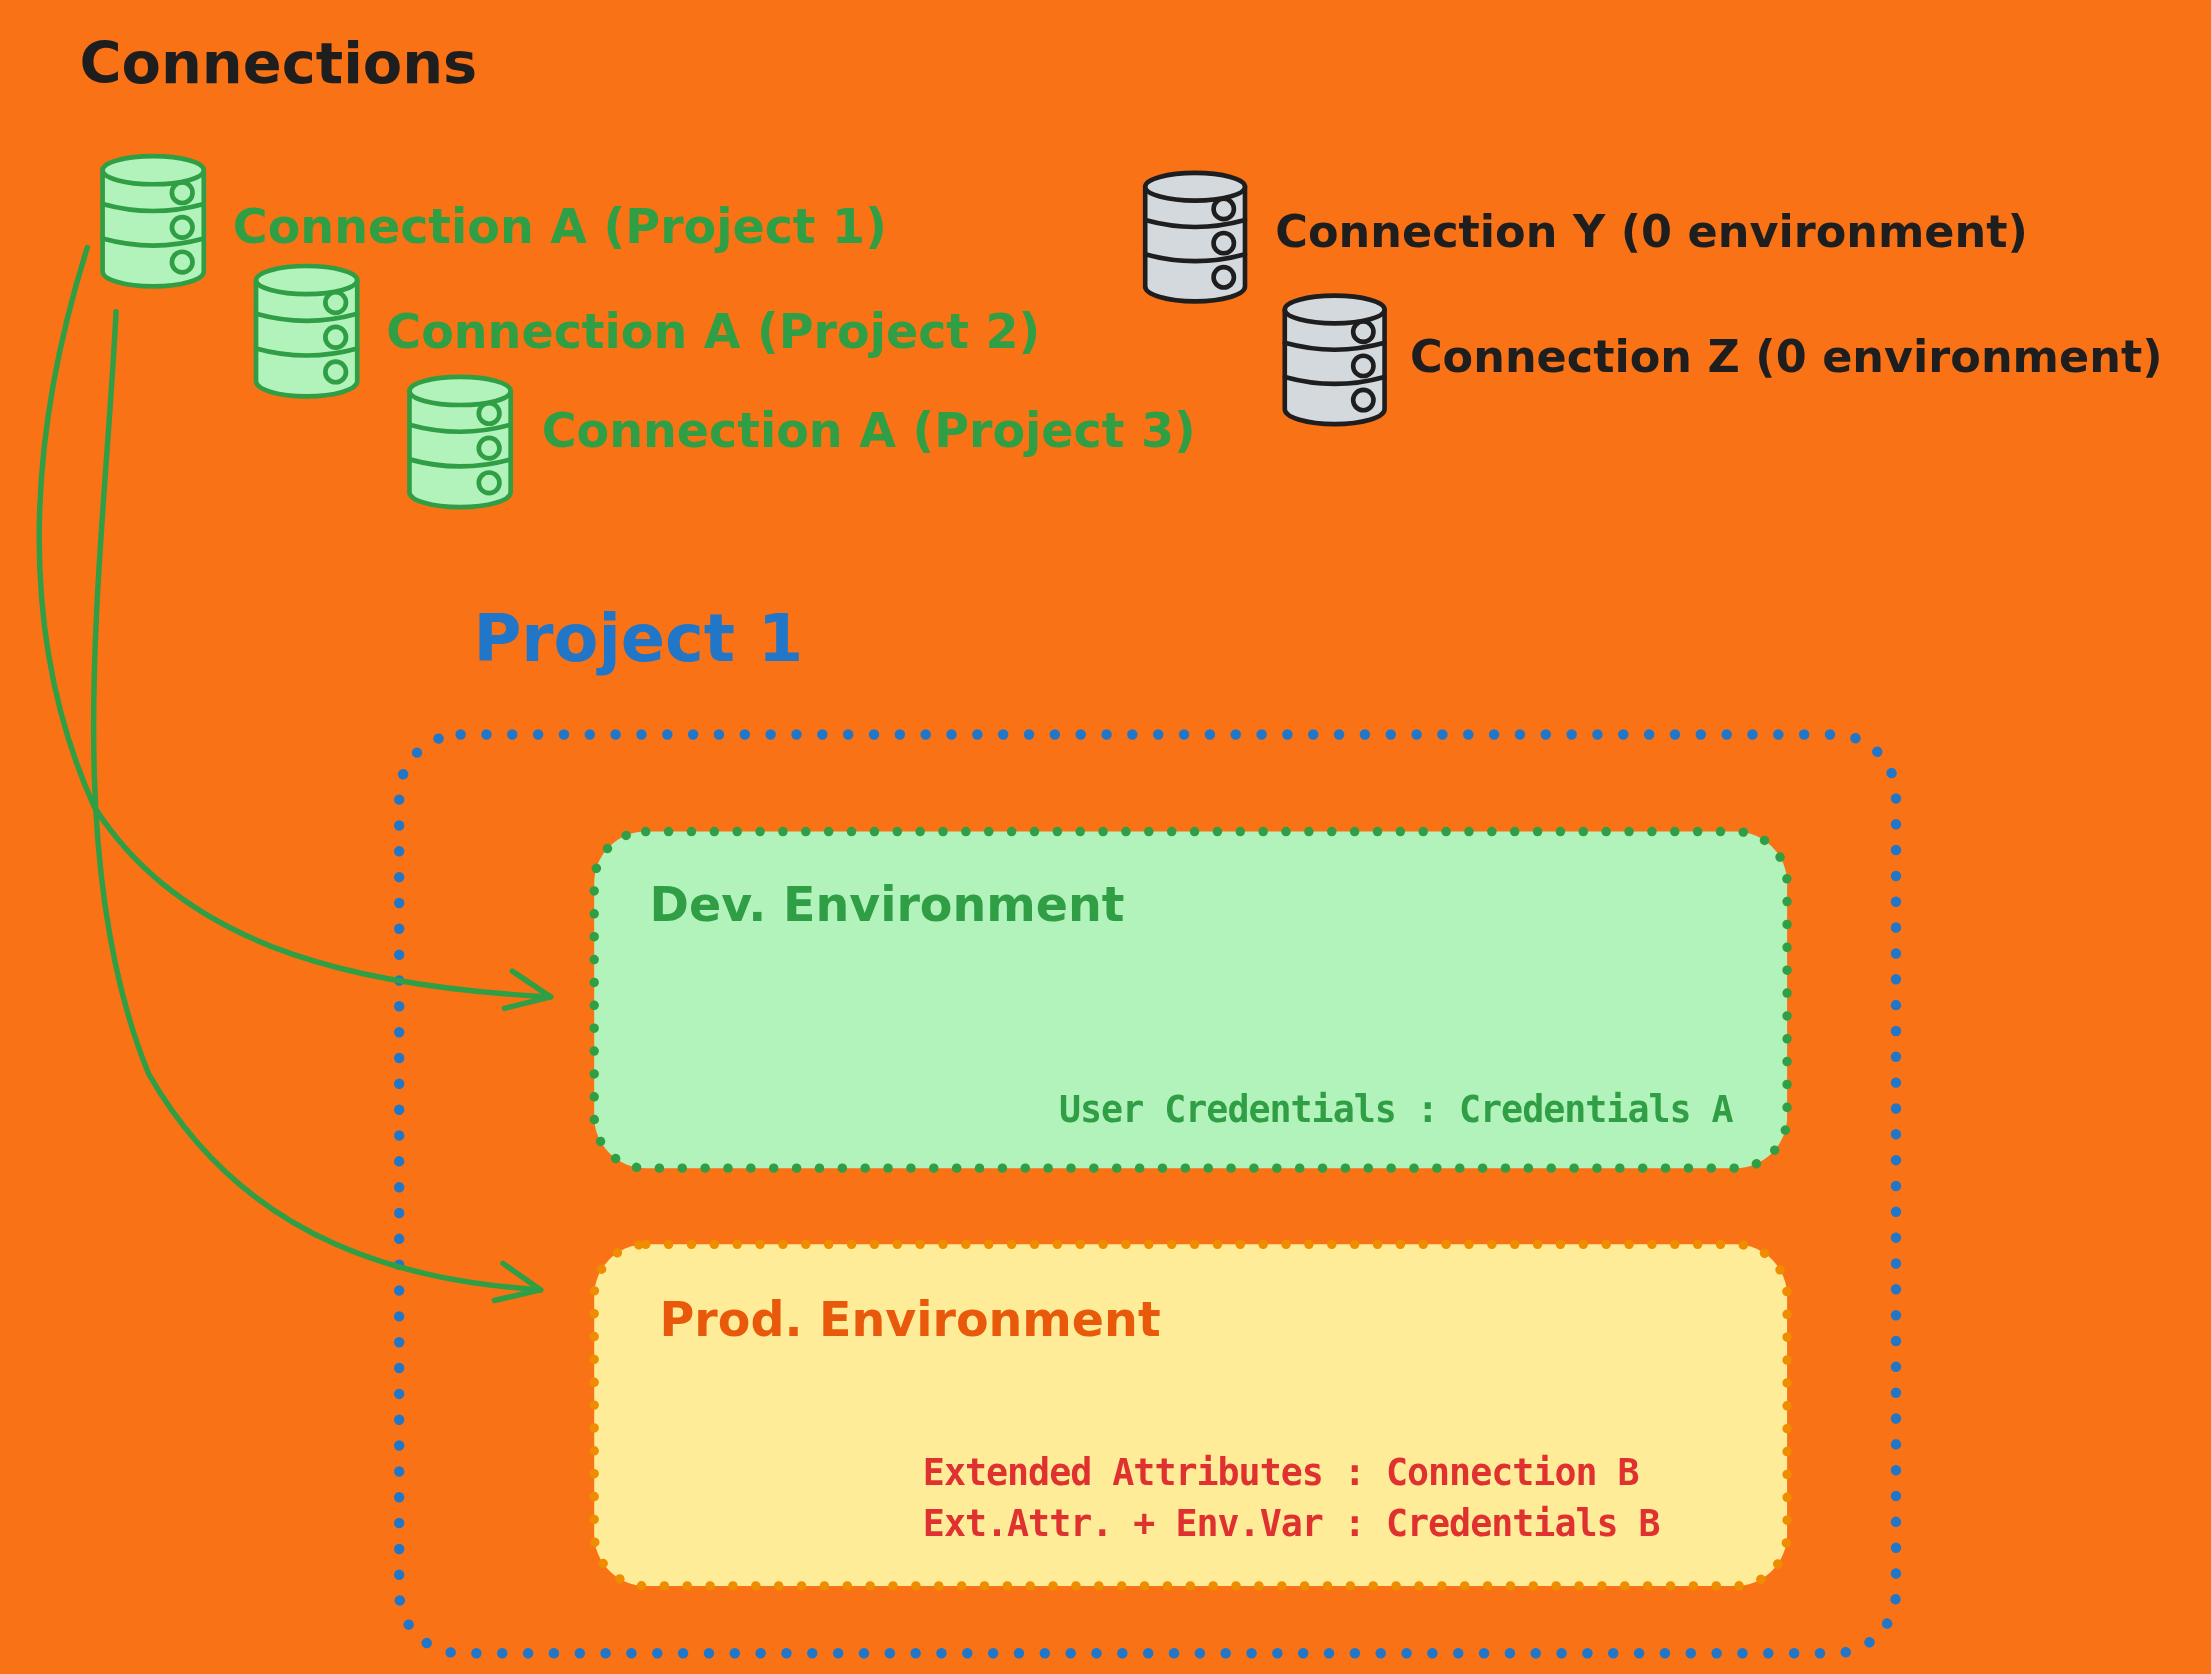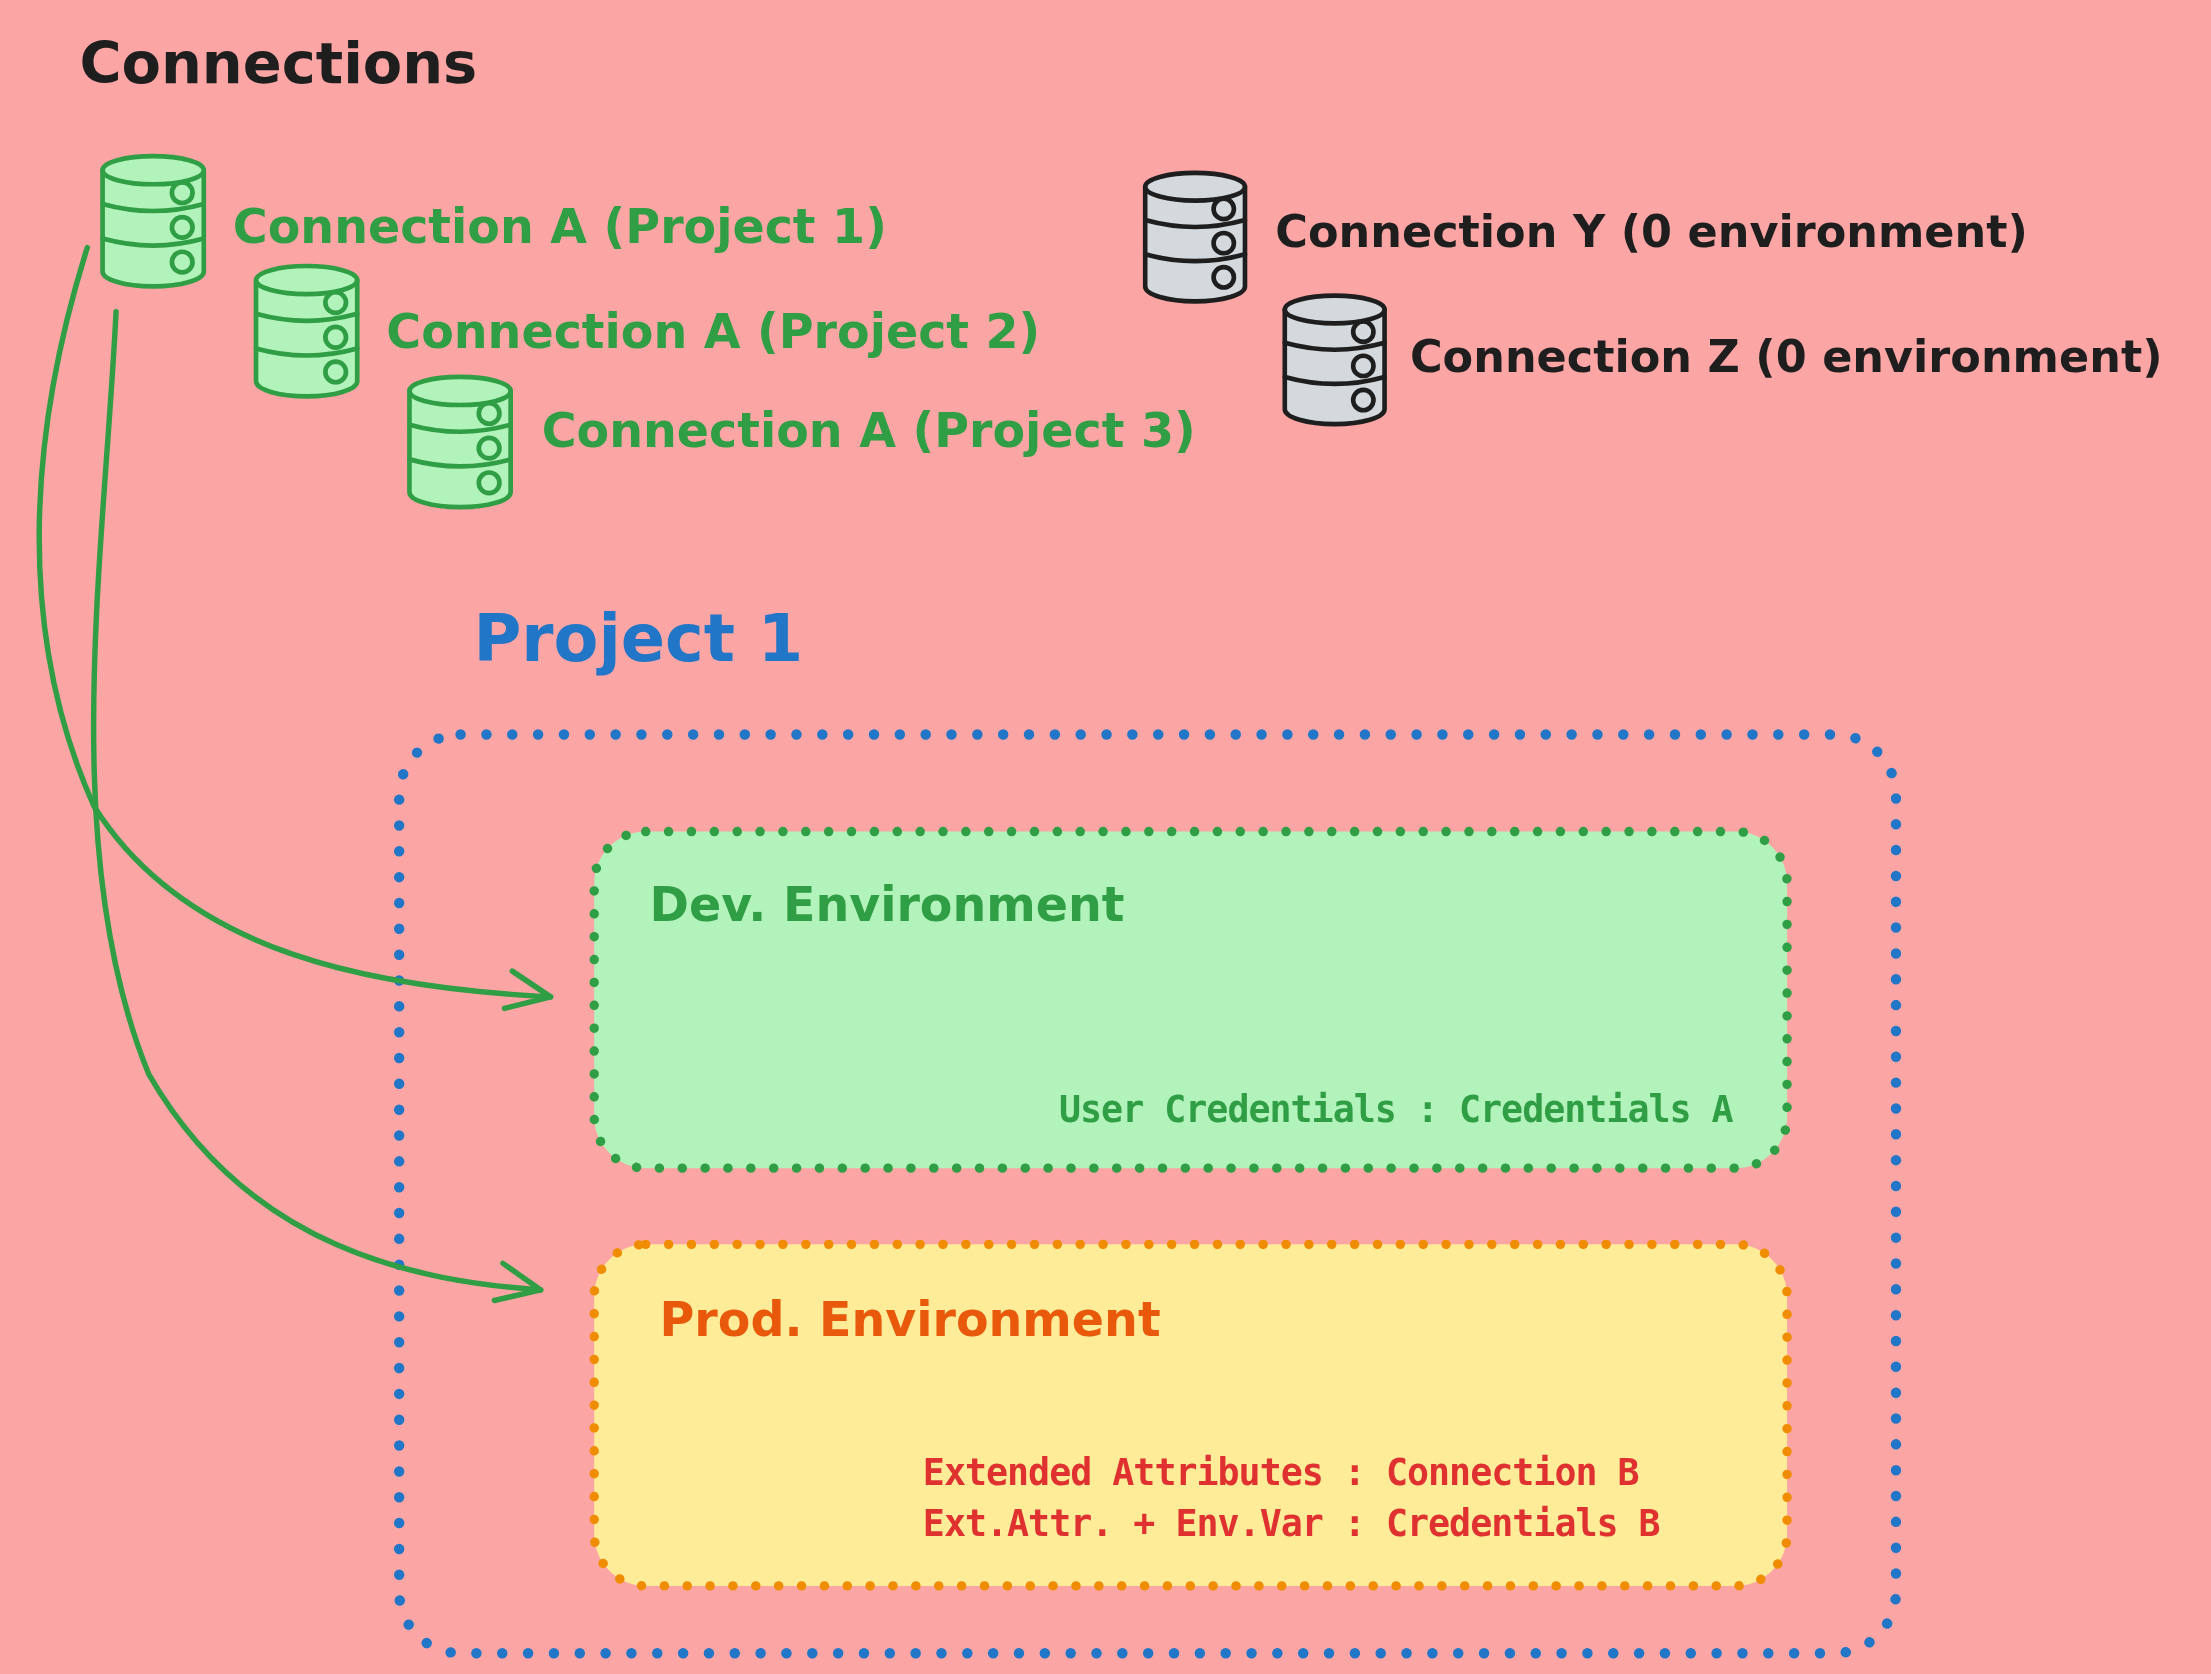--- a/index.html
+++ b/index.html
@@ -8,21 +8,21 @@
     background:#ffffff;
     width:2212px;
     height:1674px;
     overflow:hidden;
     font-family:"DejaVu Sans", sans-serif;
   }
   .canvas-wrap{
     position:relative;
     width:2212px;
     height:1674px;
-    background:#fca5a5;
+    background:#f97316;
   }
   svg{display:block;}
 
   
   .hand{
     font-family:"DejaVu Sans", sans-serif;
     font-weight:700;
   }
   .mono{
     font-family:"DejaVu Sans Mono", monospace;

